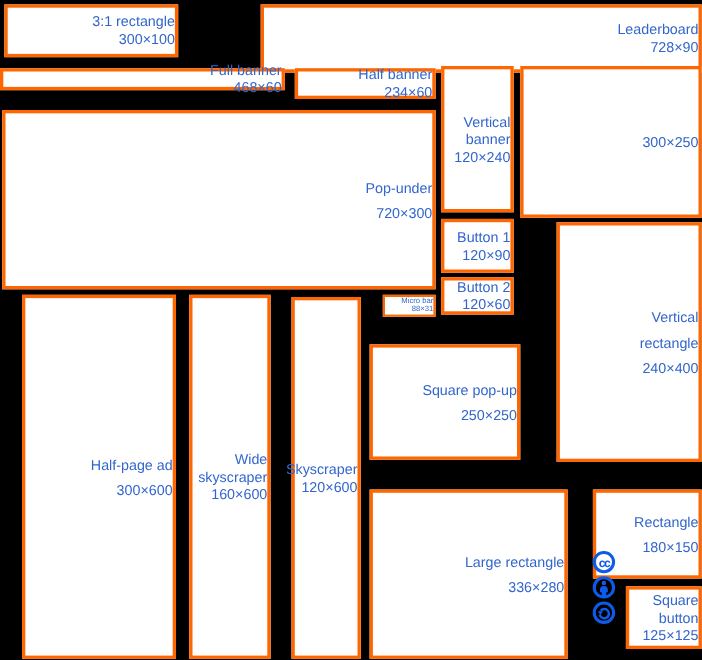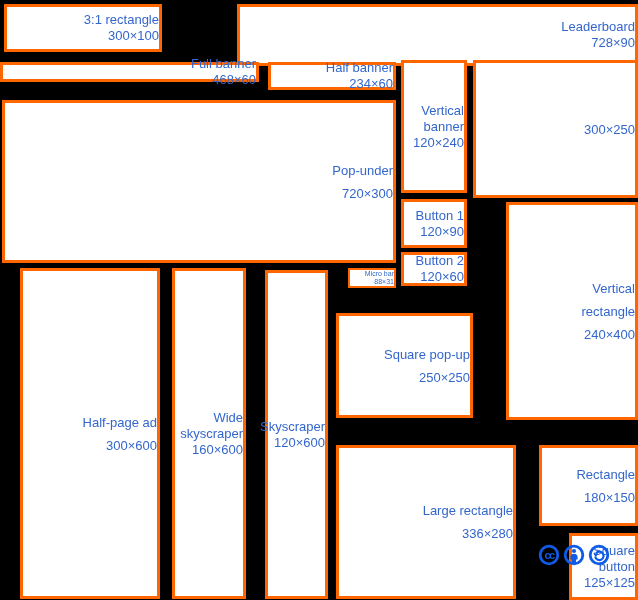--- a/index.html
+++ b/index.html
@@ -11,22 +11,22 @@
     position:absolute;box-sizing:border-box;background:#ffffff;
     border:3px solid #ff6600;color:#3366cc;
     display:flex;flex-direction:column;align-items:flex-end;justify-content:center;
     text-align:center;font-size:13px;
   }
   .box .ln{display:block;line-height:16px;white-space:nowrap;}
   .box.roomy .ln{line-height:23px;}
   .box.micro{border-width:2px;font-size:7px;}
   .box.micro .ln{line-height:8px;}
   .cc-icons{
-    position:absolute;left:537px;top:544px;width:24px;
-    display:flex;gap:1px;
+    position:absolute;left:537px;top:500px;width:24px;
+    display:flex;flex-direction:column;gap:1px;
   }
   .cc-icons svg{display:block;}
 </style>
 </head>
 <body>
 
 <div class="box" style="left:4px;top:4px;width:158px;height:48px">
   <span class="ln">3:1 rectangle</span>
   <span class="ln">300×100</span>
 </div>
@@ -106,21 +106,21 @@
   <span class="ln">Vertical</span>
   <span class="ln">rectangle</span>
   <span class="ln">240×400</span>
 </div>
 
 <div class="box roomy" style="left:539px;top:445px;width:99px;height:81px">
   <span class="ln">Rectangle</span>
   <span class="ln">180×150</span>
 </div>
 
-<div class="box" style="left:569px;top:533px;width:69px;height:67px">
+<div class="box" style="left:569px;top:533px;width:69px;height:57px">
   <span class="ln">Square</span>
   <span class="ln">button</span>
   <span class="ln">125×125</span>
 </div>
 
 <div class="cc-icons">
   <span>
     <svg width="24" height="22" viewBox="0 0 24 22">
       <circle cx="12" cy="11" r="8.8" fill="none" stroke="#0d5be8" stroke-width="2.8"></circle>
       <text x="12" y="15" text-anchor="middle" font-family="Liberation Sans, sans-serif" font-size="11" font-weight="bold" letter-spacing="-1.5" fill="#0d5be8">cc</text>

